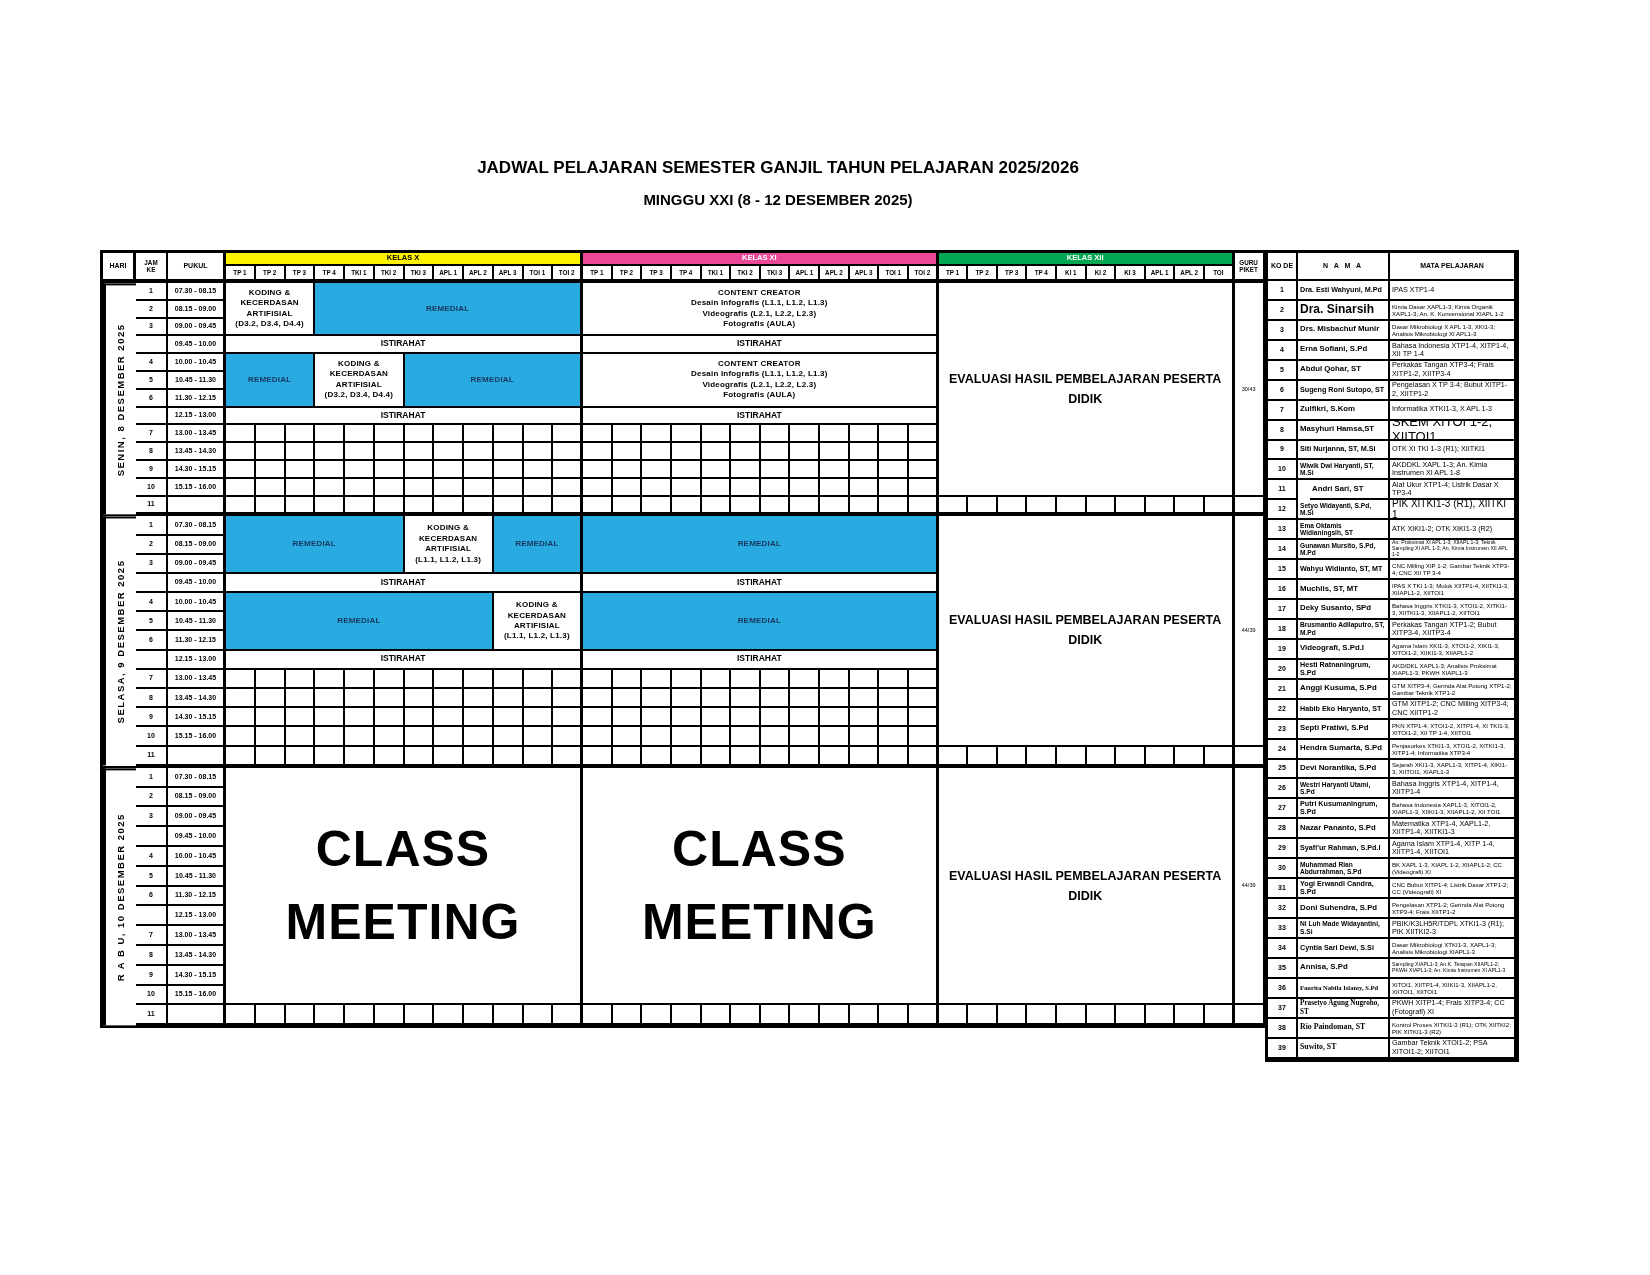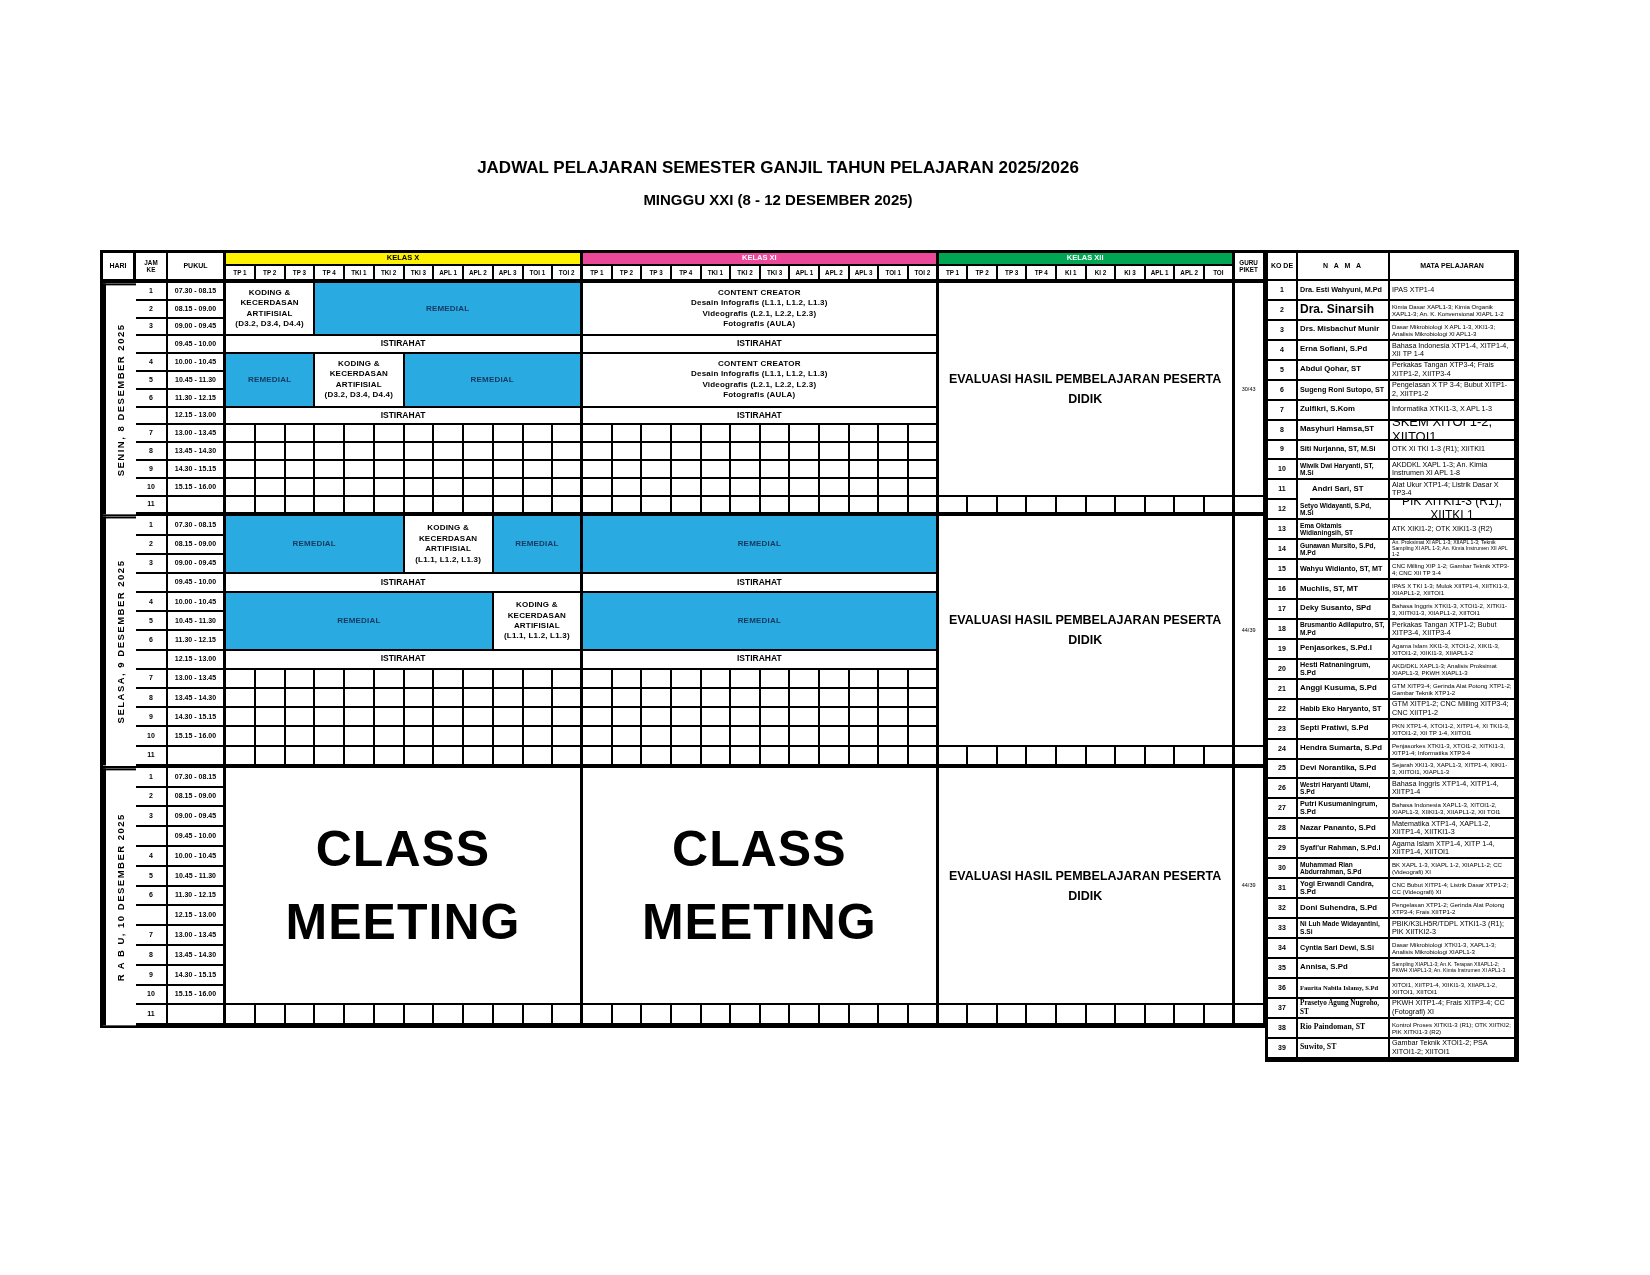--- a/index.html
+++ b/index.html
@@ -580,21 +580,21 @@
         <div class="c tl mapel" style="font-size: 7.2px;">AKDDKL XAPL 1-3; An. Kimia Instrumen XI APL 1-8</div>
       </div>
       <div class="trow">
         <div class="c hdr fs7">11</div>
         <div class="c hdr tl" style="font-size: 7.8px; margin-left: 12px;">Andri Sari, ST</div>
         <div class="c tl mapel" style="font-size: 7.2px;">Alat Ukur XTP1-4; Listrik Dasar X TP3-4</div>
       </div>
       <div class="trow">
         <div class="c hdr fs7">12</div>
         <div class="c hdr tl" style="font-size: 6.6px;">Setyo Widayanti, S.Pd, M.Si</div>
-        <div class="c tl mapel" style="font-size: 12px; text-align: center;">PIK XITKI1-3 (R1), XIITKI 1</div>
+        <div class="c tl mapel" style="font-size: 10px;">PIK XITKI1-3 (R1), XIITKI 1</div>
       </div>
       <div class="trow">
         <div class="c hdr fs7">13</div>
         <div class="c hdr tl" style="font-size: 6.6px;">Ema Oktamis Widianingsih, ST</div>
         <div class="c tl mapel" style="font-size: 7.2px;">ATK XIKI1-2; OTK XIKI1-3 (R2)</div>
       </div>
       <div class="trow">
         <div class="c hdr fs7">14</div>
         <div class="c hdr tl" style="font-size: 6.6px;">Gunawan Mursito, S.Pd, M.Pd</div>
         <div class="c tl mapel" style="font-size: 5.2px;">An. Proksimat XI APL 1-3; XIIAPL 1-3; Teknik Sampling XI APL 1-3; An. Kimia Instrumen XII APL 1-2</div>
@@ -614,21 +614,21 @@
         <div class="c hdr tl" style="font-size: 7.8px;">Deky Susanto, SPd</div>
         <div class="c tl mapel" style="font-size: 6.1px;">Bahasa Inggris XTKI1-3, XTOI1-2, XITKI1-3, XIITKI1-3, XIIAPL1-2, XIITOI1</div>
       </div>
       <div class="trow">
         <div class="c hdr fs7">18</div>
         <div class="c hdr tl" style="font-size: 6.6px;">Brusmantio Adilaputro, ST, M.Pd</div>
         <div class="c tl mapel" style="font-size: 7.2px;">Perkakas Tangan XTP1-2; Bubut XITP3-4, XIITP3-4</div>
       </div>
       <div class="trow">
         <div class="c hdr fs7">19</div>
-        <div class="c hdr tl" style="font-size: 7.8px;">Penjasorkes, S.Pd.I</div>
+        <div class="c hdr tl" style="font-size: 7.8px;">Videografi, S.Pd.I</div>
         <div class="c tl mapel" style="font-size: 6.1px;">Agama Islam XKI1-3, XTOI1-2, XIKI1-3, XITOI1-2, XIIKI1-3, XIIAPL1-2</div>
       </div>
       <div class="trow">
         <div class="c hdr fs7">20</div>
         <div class="c hdr tl" style="font-size: 7.2px;">Hesti Ratnaningrum, S.Pd</div>
         <div class="c tl mapel" style="font-size: 6.1px;">AKD/DKL XAPL1-3; Analisis Proksimat XIAPL1-3, PKWH XIAPL1-3</div>
       </div>
       <div class="trow">
         <div class="c hdr fs7">21</div>
         <div class="c hdr tl" style="font-size: 7.8px;">Anggi Kusuma, S.Pd</div>

